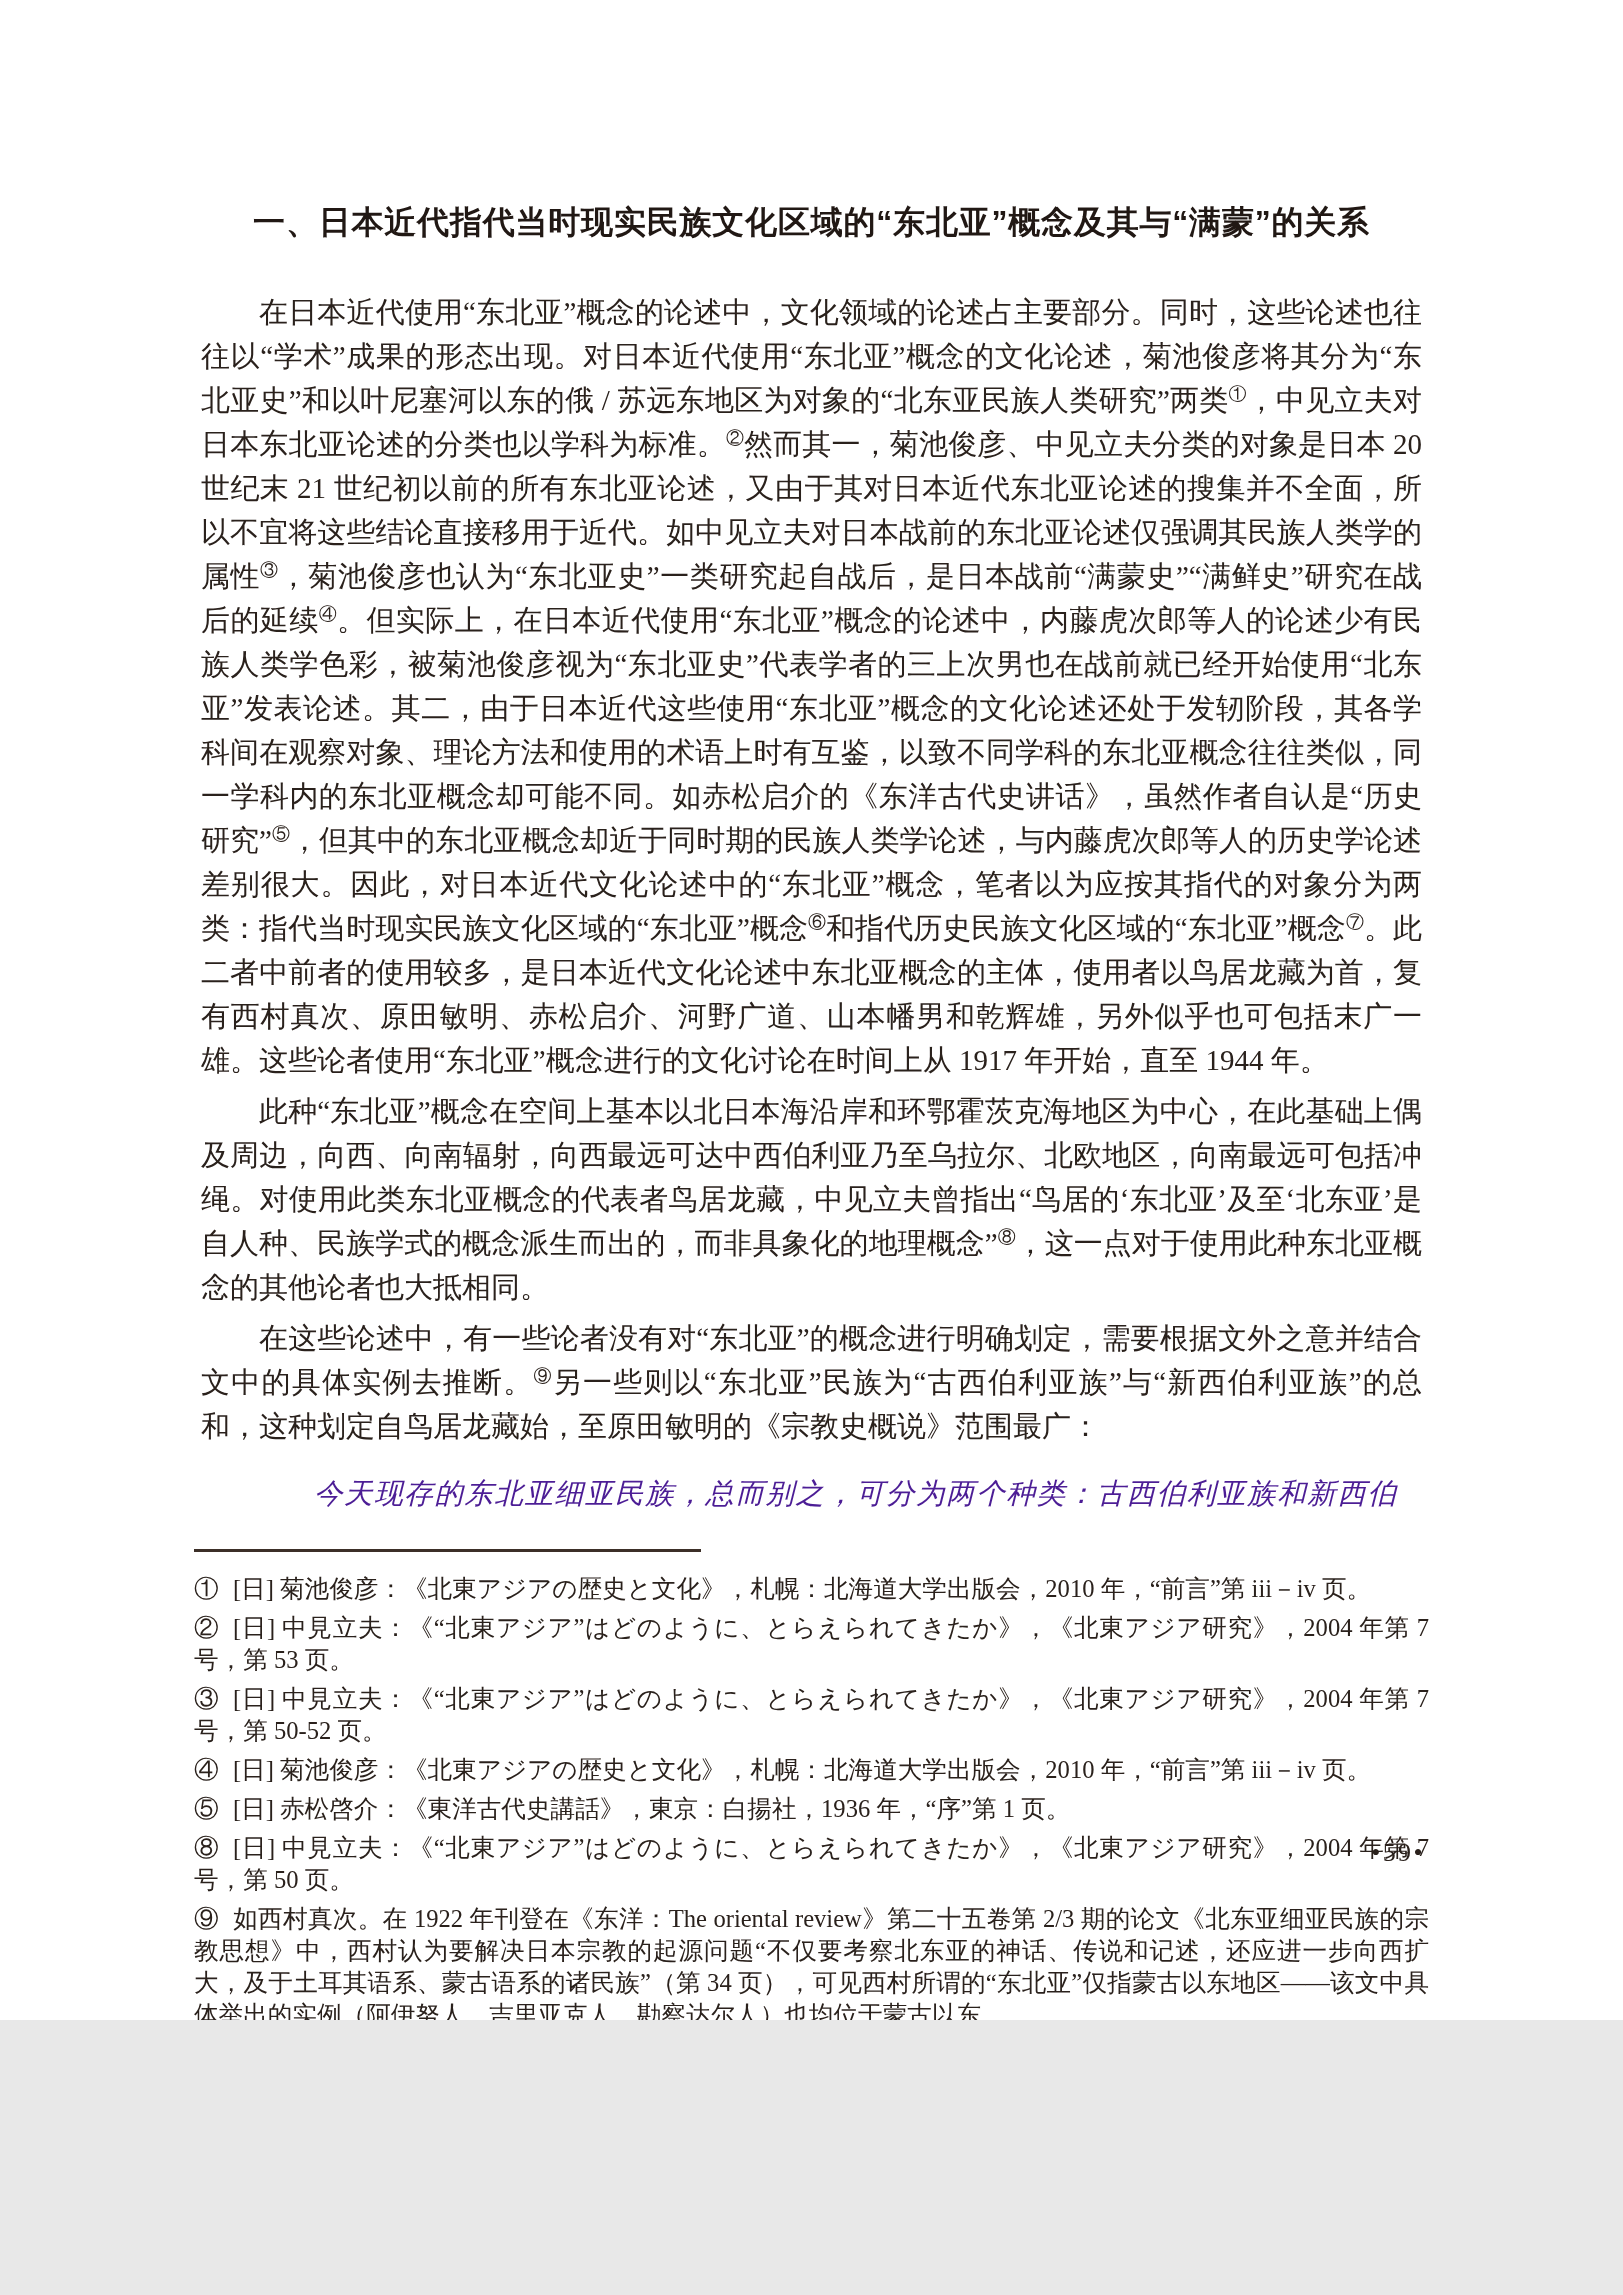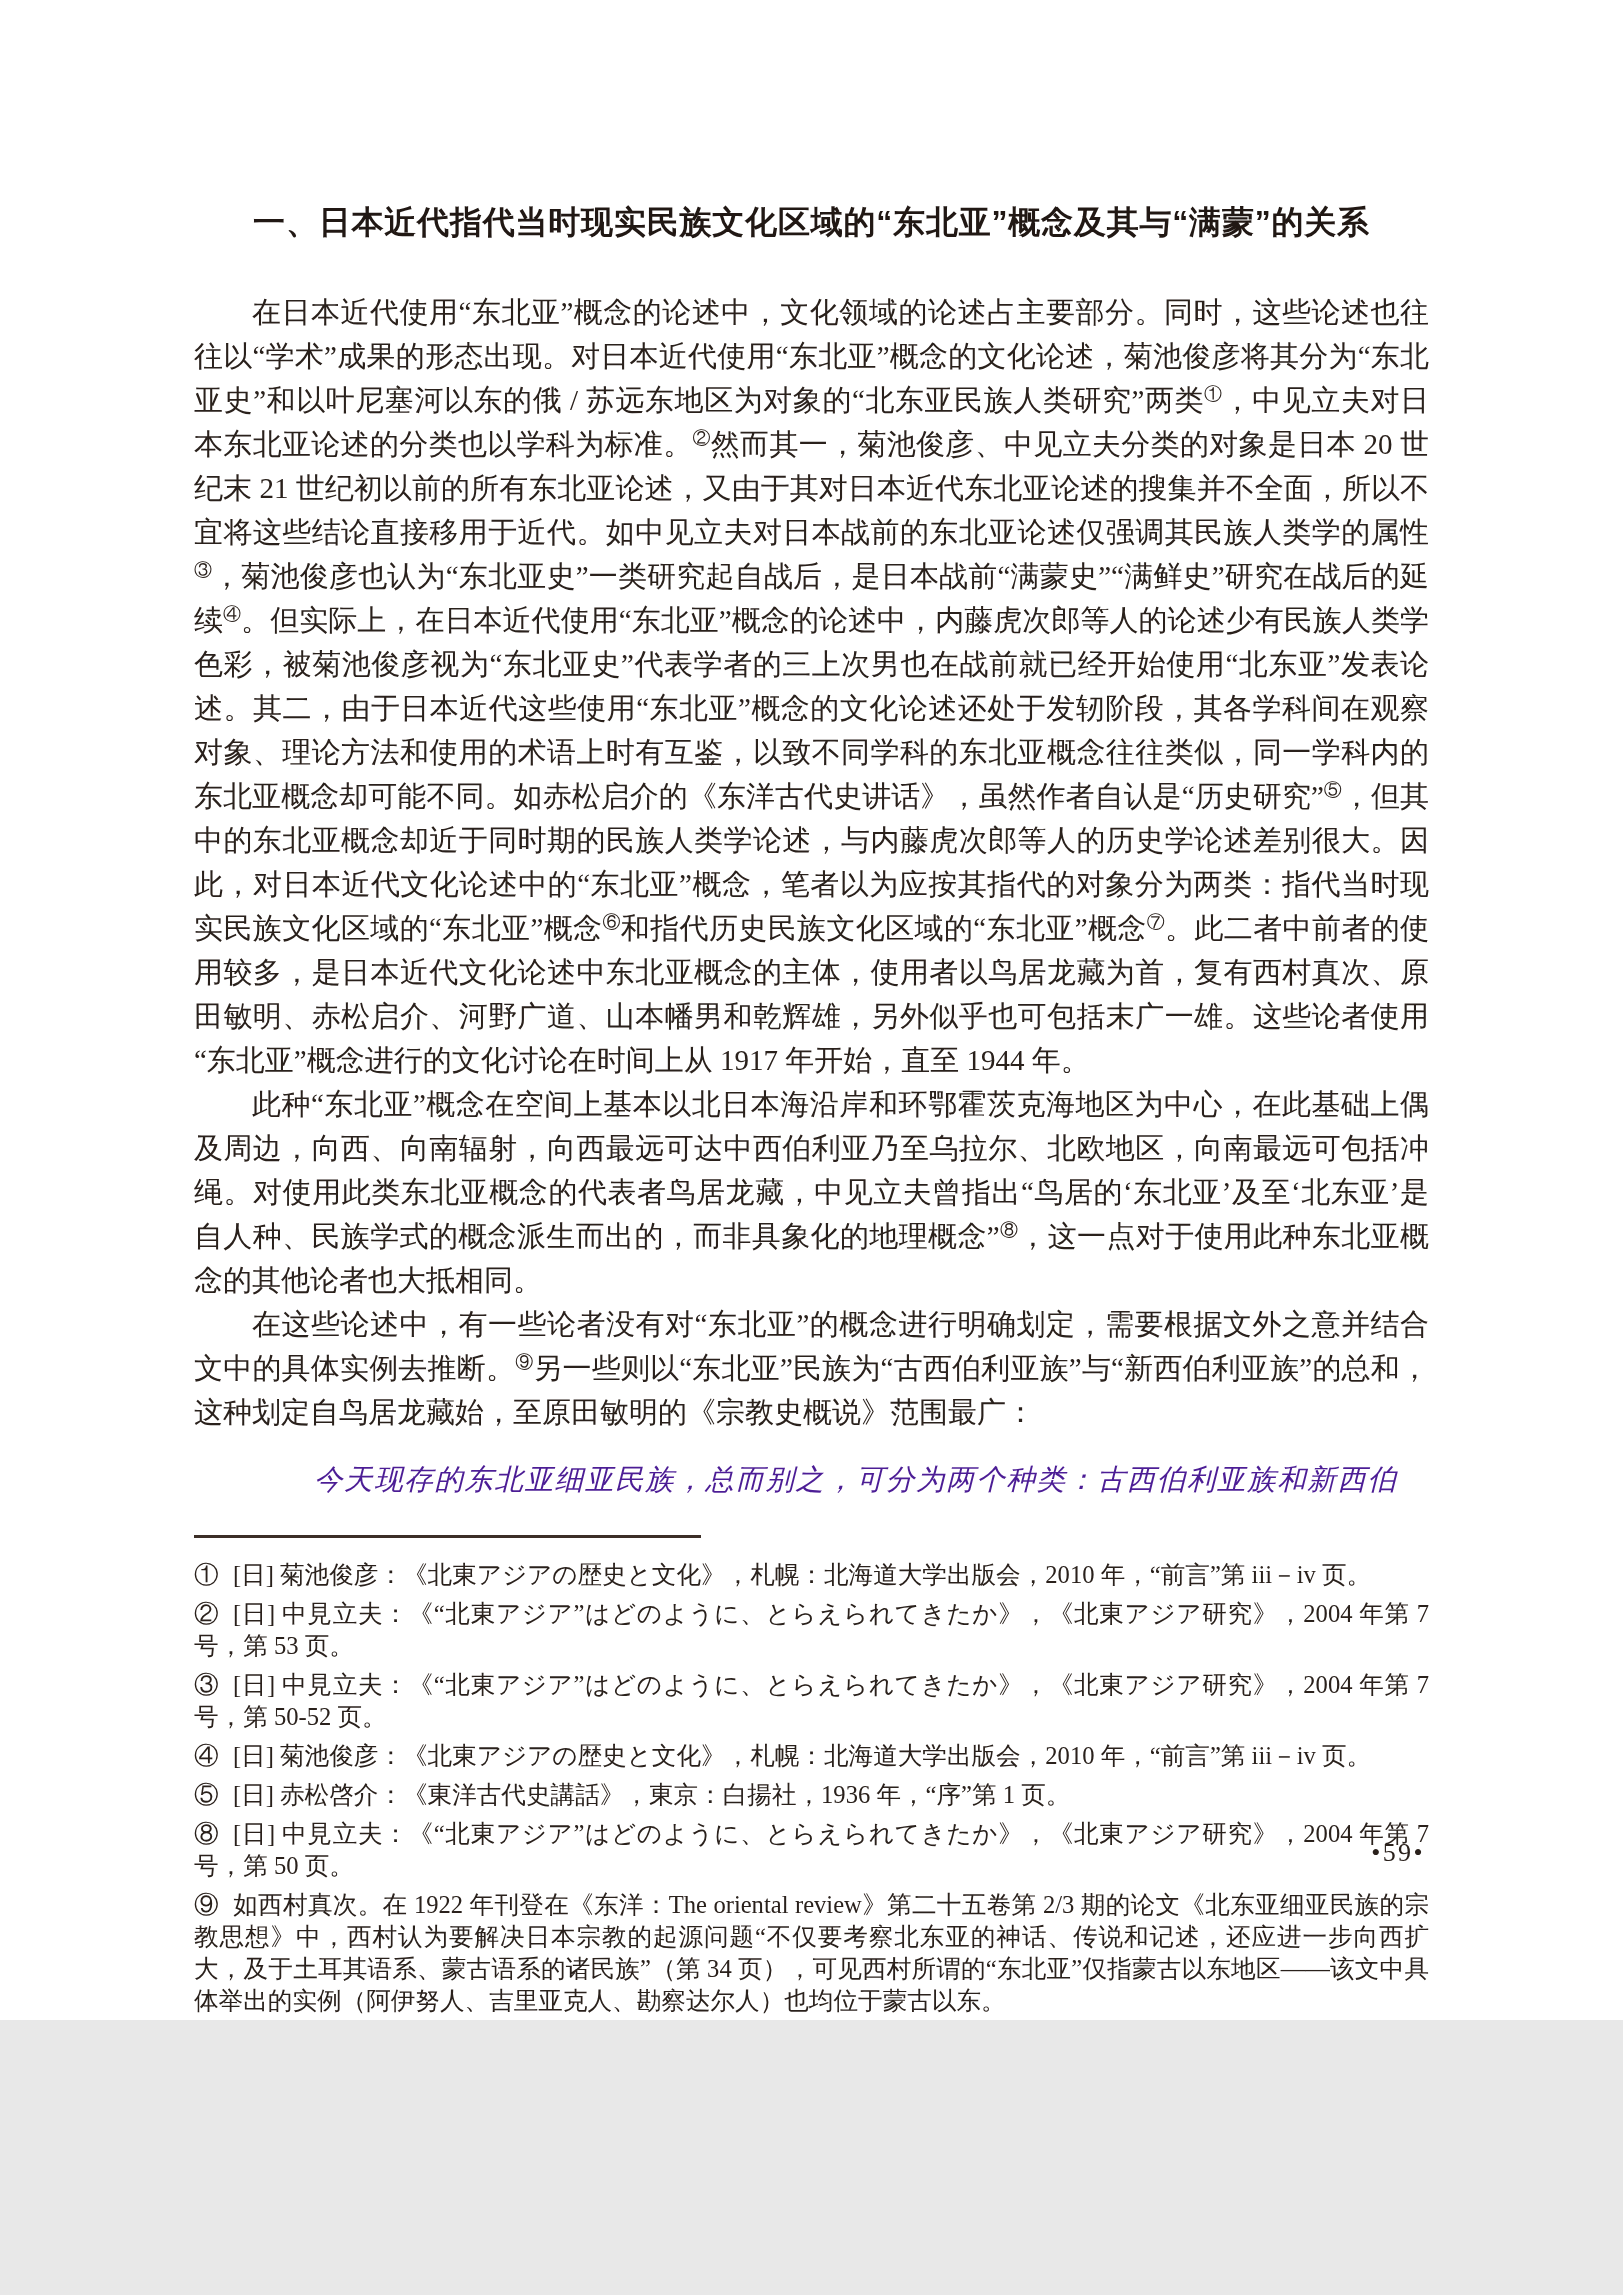--- a/index.html
+++ b/index.html
@@ -28,21 +28,21 @@
     letter-spacing: 0.8px;
     margin: 0 0 46px 0;
   }
   .body-text {
     font-size: 29px;
     line-height: 44px;
     text-align: justify;
     text-justify: inter-ideograph;
   }
   .body-text p {
-    margin: 0;
+    margin: 7px;
     text-indent: 2em;
   }
   .fn-ref {
     font-size: 0.62em;
     line-height: 0;
     vertical-align: 0.55em;
   }
   .quote {
     margin: 25px 0 0 120px;
     font-size: 28.5px;

